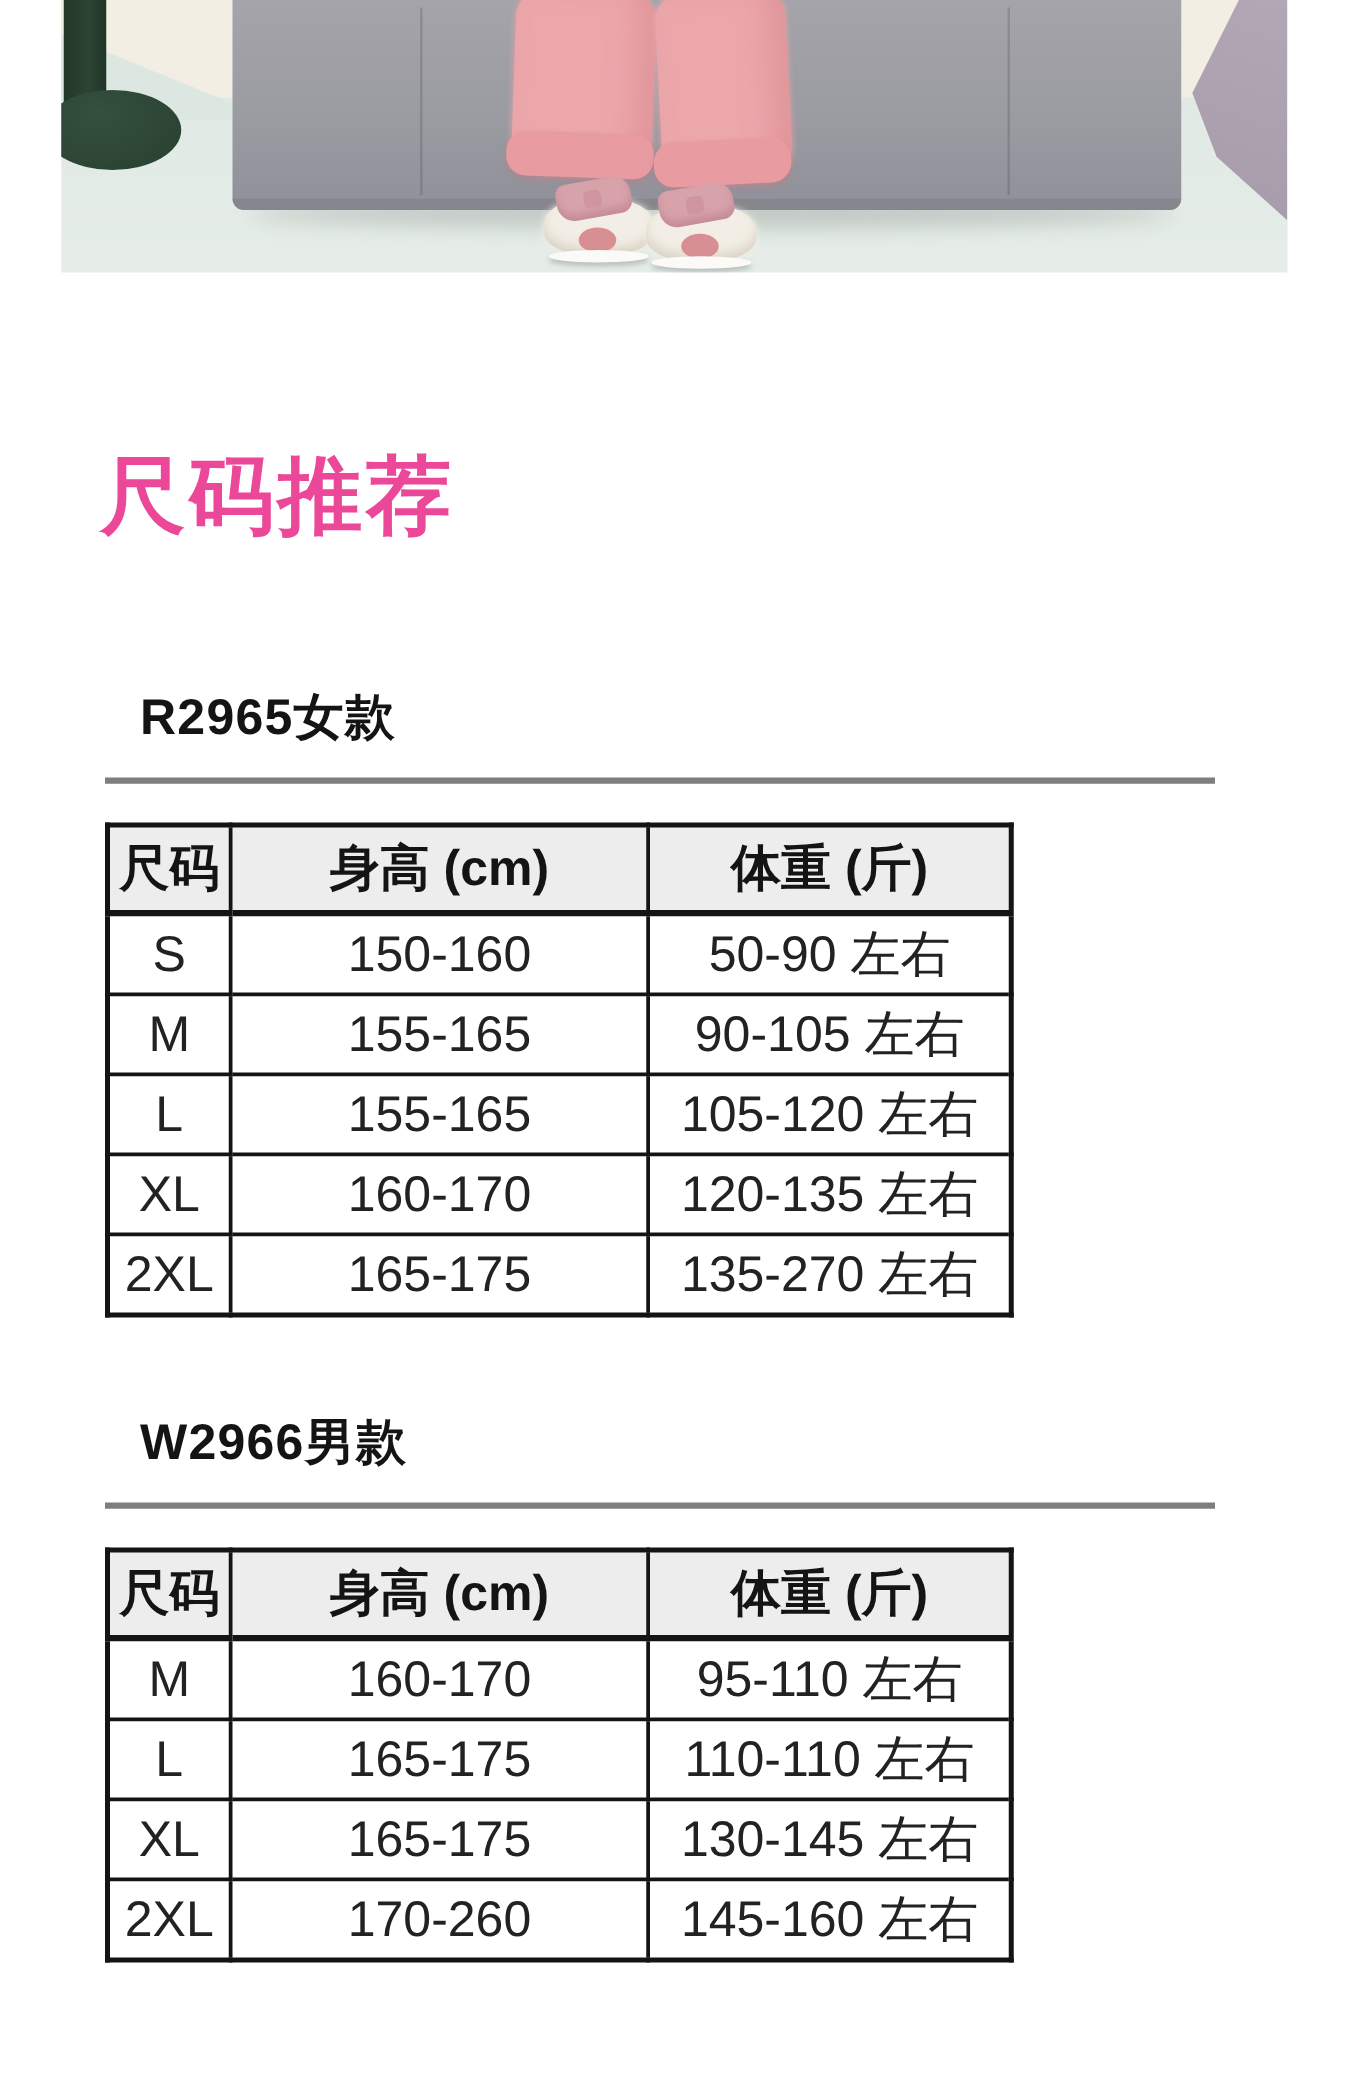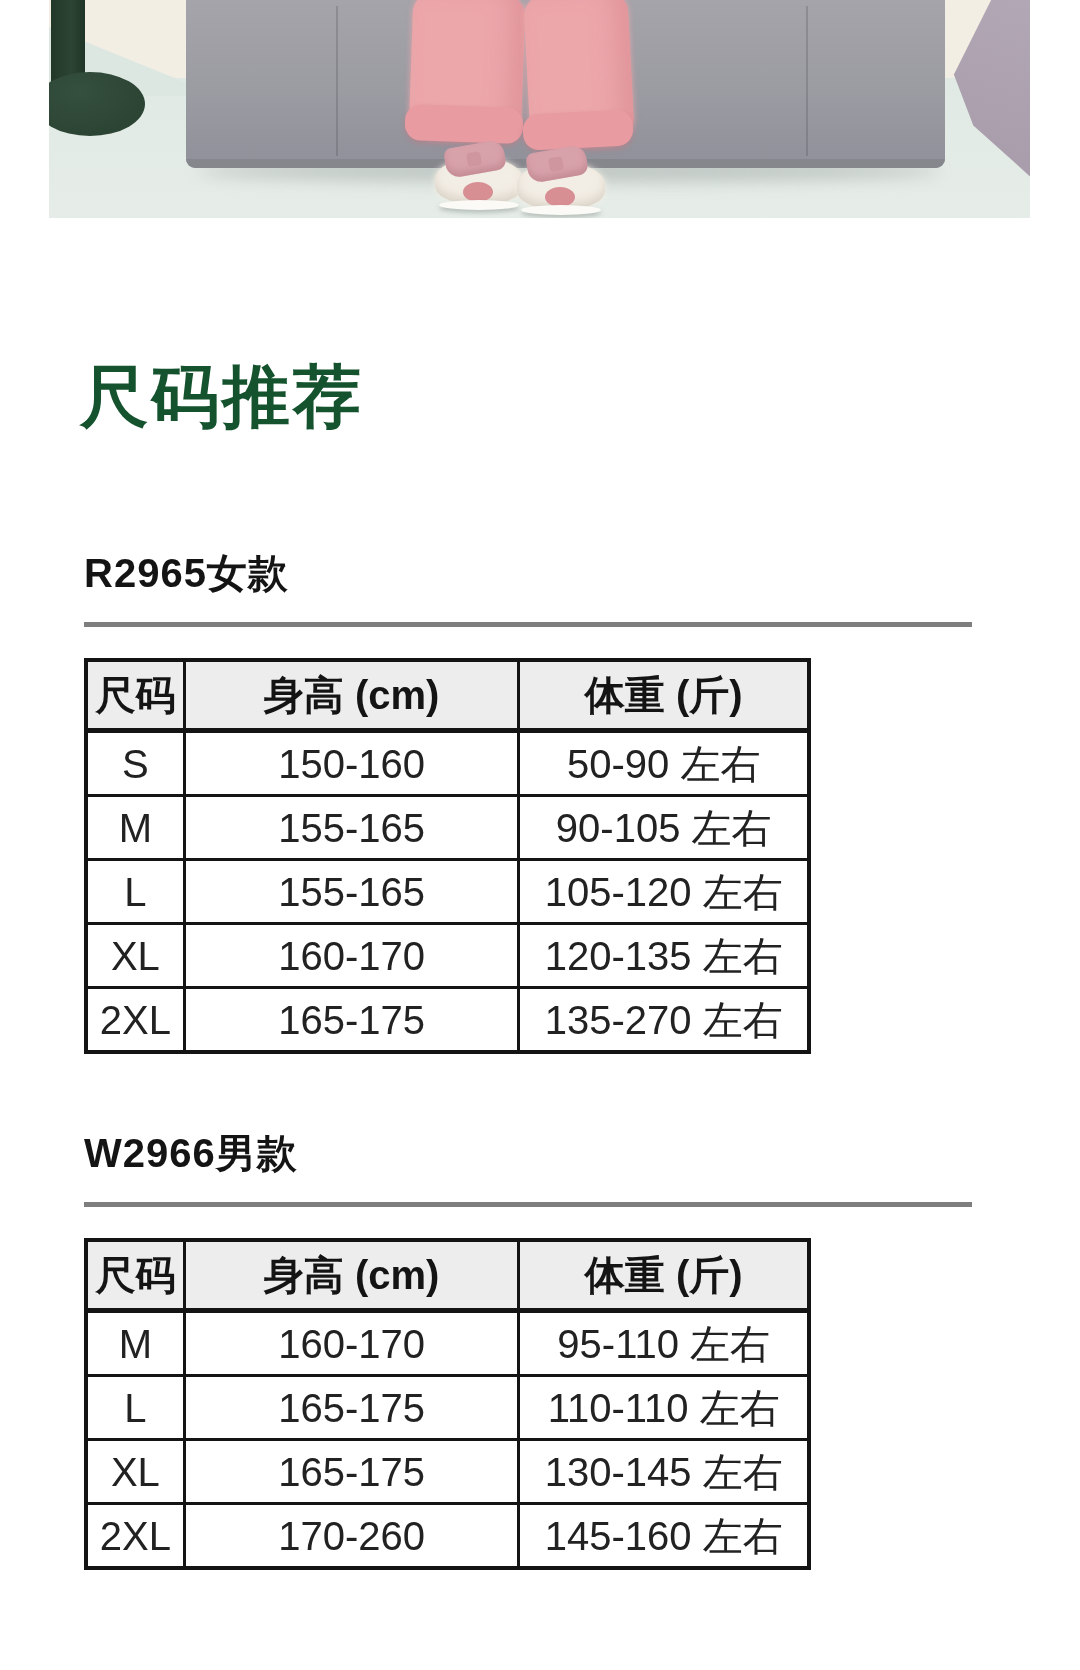--- a/index.html
+++ b/index.html
@@ -50,22 +50,22 @@
         background:var(--hero-bow-pink,#d8a2ab);border-radius:8px 14px 10px 14px;transform:rotate(-10deg);
         box-shadow:inset 0 -5px 6px rgba(180,120,130,.5);}
   .slipper .bow:after{content:"";position:absolute;left:22px;top:8px;width:14px;height:14px;border-radius:4px;
         background:#cf96a0;}
   .slipper .toe{position:absolute;left:28px;bottom:8px;width:30px;height:20px;border-radius:50%;
         background:var(--hero-toe-pink,#d78f93);}
   .slipper .sole{position:absolute;left:4px;bottom:0;width:80px;height:10px;border-radius:50%;
         background:#fbfaf6;box-shadow:0 3px 4px rgba(140,150,145,.5);}
   
   .page-title{position:absolute;left:80px;top:352px;font-size:68px;font-weight:900;
-        letter-spacing:3px;color:#14532d;}
-  .section-heading{position:absolute;font-size:40px;font-weight:bold;color:#141414;letter-spacing:1px;}
+        letter-spacing:3px;color:#ec4899;}
+  .section-heading{position:absolute;font-size:40px;font-weight:bold;color:#141414;letter-spacing:1px;margin-left:28px;}
   .heading-1{left:84px;top:546px;}
   .heading-2{left:84px;top:1126px;}
   .divider{position:absolute;left:84px;width:888px;height:5px;background:var(--divider-gray,#7e7e7e);}
   .divider-1{top:622px;}
   .divider-2{top:1202px;}
   
   .size-table{position:absolute;left:84px;width:727px;border-collapse:collapse;table-layout:fixed;
         border:4px solid var(--table-border,#141414);}
   .table-1{top:658px;}
   .table-2{top:1238px;}

